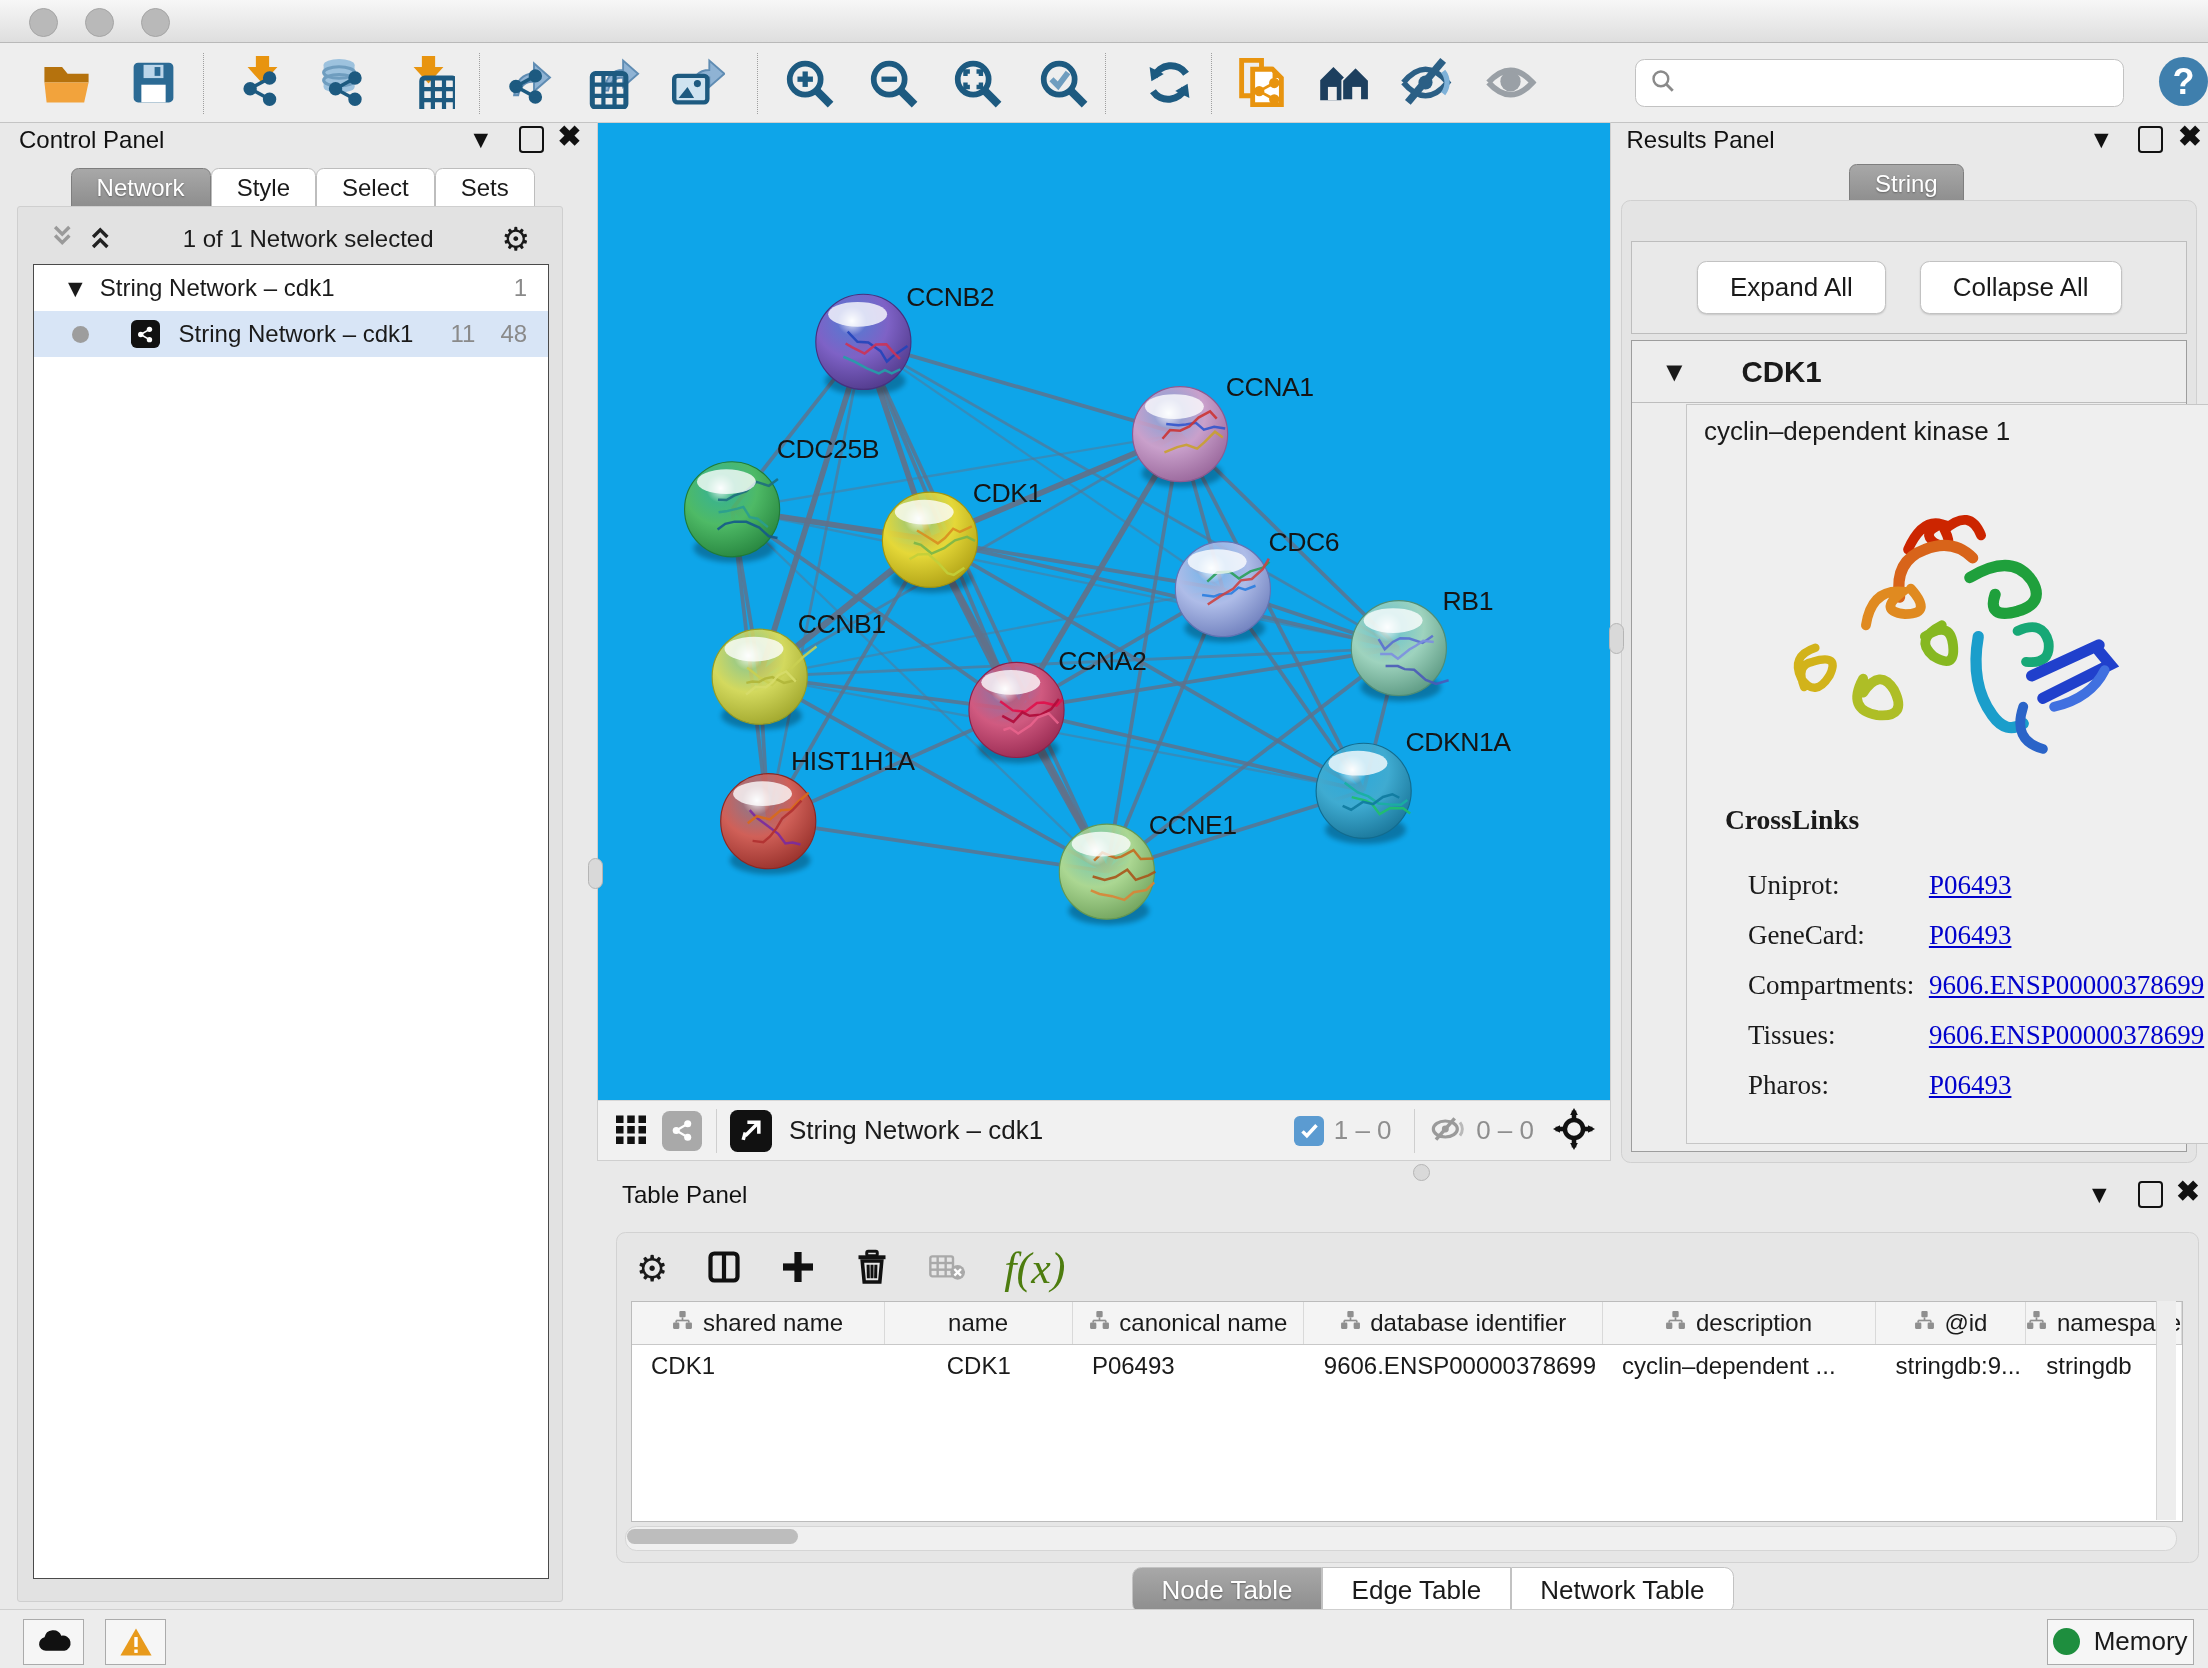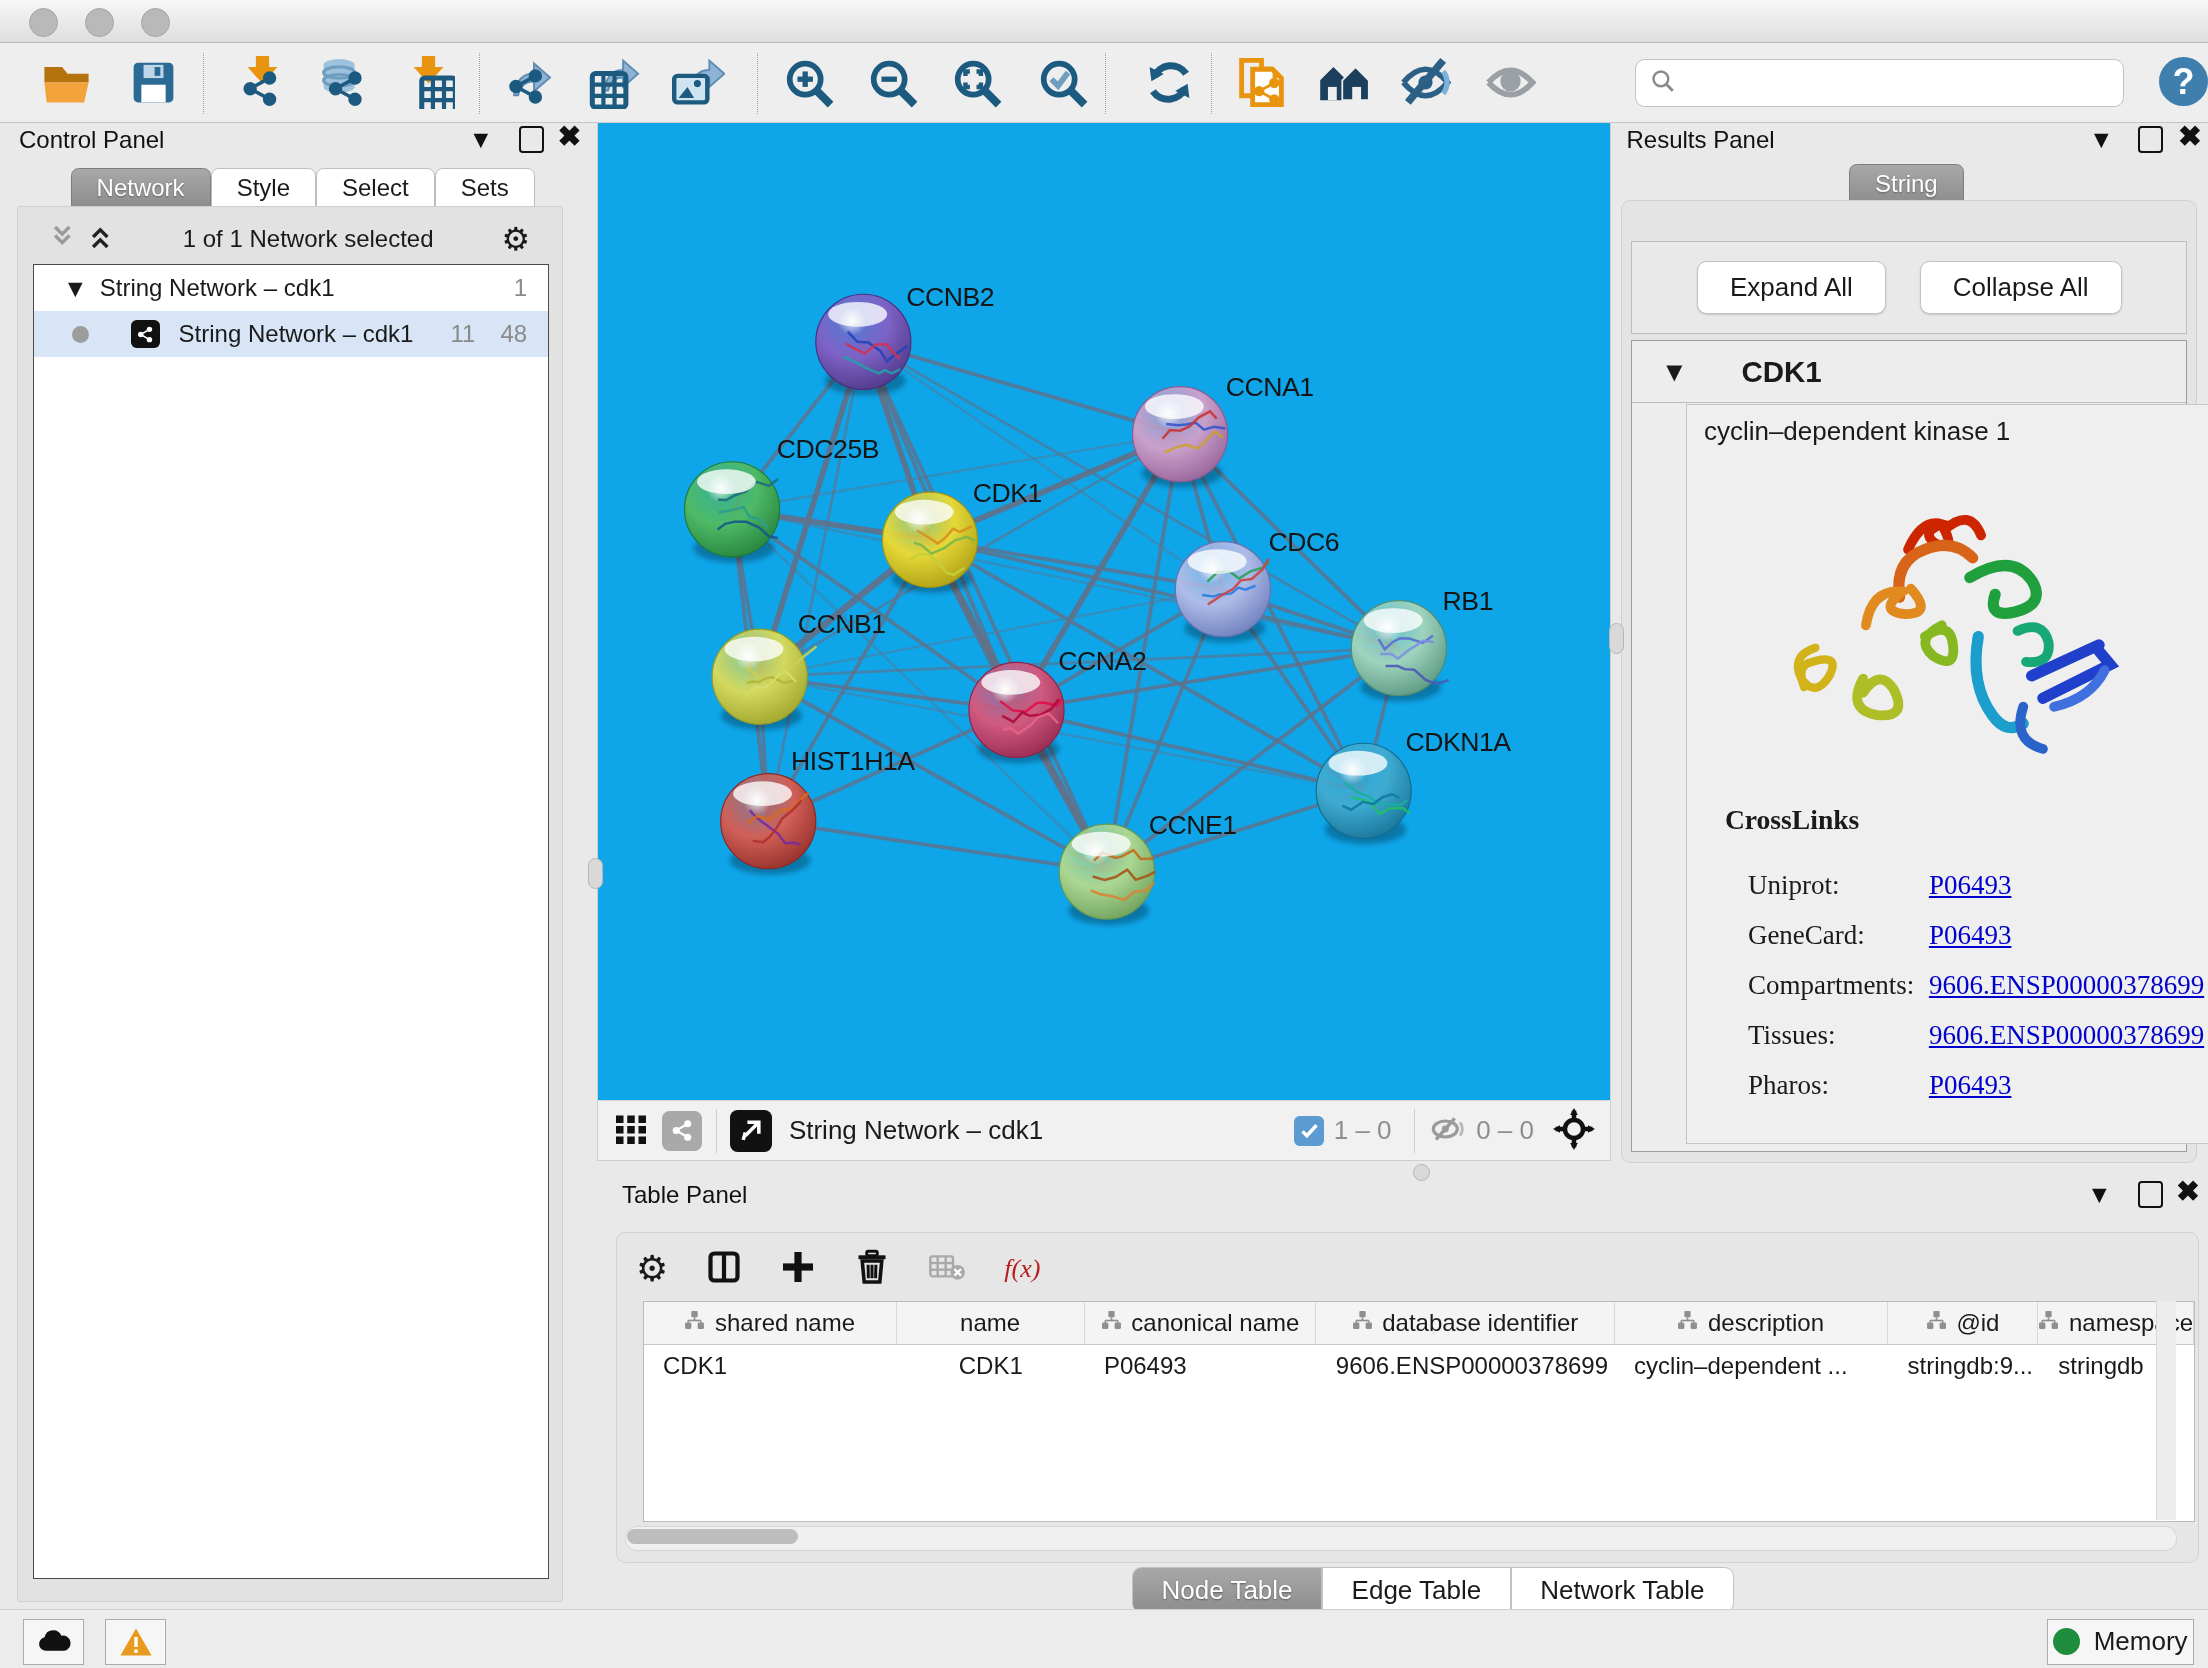--- a/index.html
+++ b/index.html
@@ -69,21 +69,21 @@
   #crosslinks{left:38px;top:399px;font-family:"Liberation Serif",serif;font-size:27px;}
   #cl-title{font-weight:bold;font-size:27.6px;margin-bottom:15px;}
   .cl-row{display:flex;height:50px;align-items:flex-end;}
   .cl-label{width:181px;margin-left:23px;}
   .cl-link{text-decoration:underline;}
   
   #table-panel{left:597px;top:1179px;width:1604px;height:426px;}
   #tp-body{left:19px;top:53px;width:1581px;height:329px;background:#e6e6e6;border:1px solid #d2d2d2;
            border-radius:9.5px;}
   #tp-toolbar{left:19px;top:11.4px;height:49px;display:flex;align-items:center;gap:38px;}
-  #tp-table{left:26px;top:68px;width:1550px;height:219px;background:#fff;border:1px solid #bbb;overflow:hidden;}
+  #tp-table{left:14px;top:68px;width:1550px;height:219px;background:#fff;border:1px solid #bbb;overflow:hidden;}
   #tp-header{display:flex;height:42px;background:#f4f4f4;border-bottom:1.9px solid #c8c8c8;}
   .th{display:flex;align-items:center;justify-content:center;gap:9.5px;font-size:24px;
       border-right:1px solid #d9d9d9;box-sizing:border-box;}
   #tp-row{display:flex;height:42px;}
   .td{font-size:24px;display:flex;align-items:center;padding-left:19px;box-sizing:border-box;}
   #tp-hscroll{left:7.6px;top:293px;width:1550px;height:23px;background:#f0f0f0;border:1px solid #d5d5d5;
               border-radius:11.4px;}
   #tp-hthumb{left:1.9px;top:1.9px;width:171px;height:15px;background:#bdbdbd;border-radius:8.6px;}
   #tp-vscroll{left:1539px;top:68px;width:19px;height:219px;background:#ededed;border-left:1px solid #d5d5d5;}
   #tp-tabs{left:535px;top:388px;display:flex;}
@@ -746,21 +746,21 @@
               <line x1="7" y1="4" x2="7" y2="19"></line>
               <line x1="13" y1="4" x2="13" y2="19"></line>
             </g>
             <circle cx="22" cy="16" r="5.5" fill="#a9a9a9"></circle>
             <g stroke="#fff" stroke-width="1.8">
               <line x1="19.5" y1="13.5" x2="24.5" y2="18.5"></line>
               <line x1="24.5" y1="13.5" x2="19.5" y2="18.5"></line>
             </g>
           </svg>
       </span>
-      <span style="font-family:'Liberation Serif',serif;font-style:italic;font-size:26px;color:#b91c1c">f(x)</span>
+      <span style="font-family:'Liberation Serif',serif;font-style:italic;font-size:44px;color:#4d7c0f">f(x)</span>
     </div>
     <div id="tp-table" class="abs">
       <div id="tp-header">
           <div class="th" style="width: 255px;">
             <span><svg width="21" height="21" viewBox="0 0 20 20">
                 <g fill="#8f8f8f">
                   <rect x="7" y="1" width="6" height="6" rx="1"></rect>
                   <rect x="1" y="12" width="6" height="6" rx="1"></rect>
                   <rect x="13" y="12" width="6" height="6" rx="1"></rect>
                 </g>

